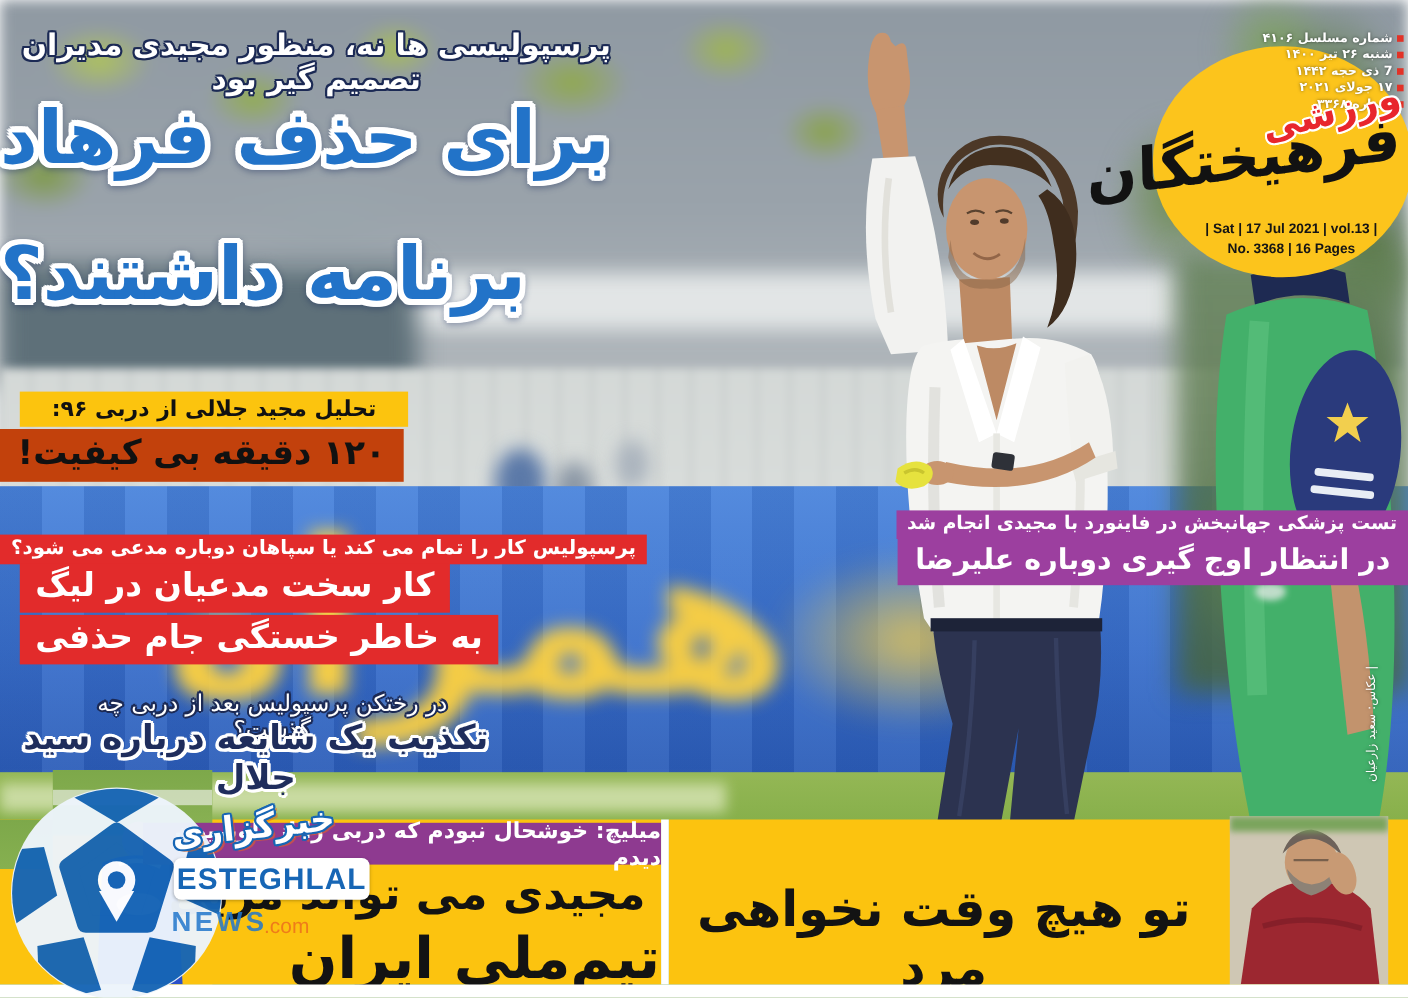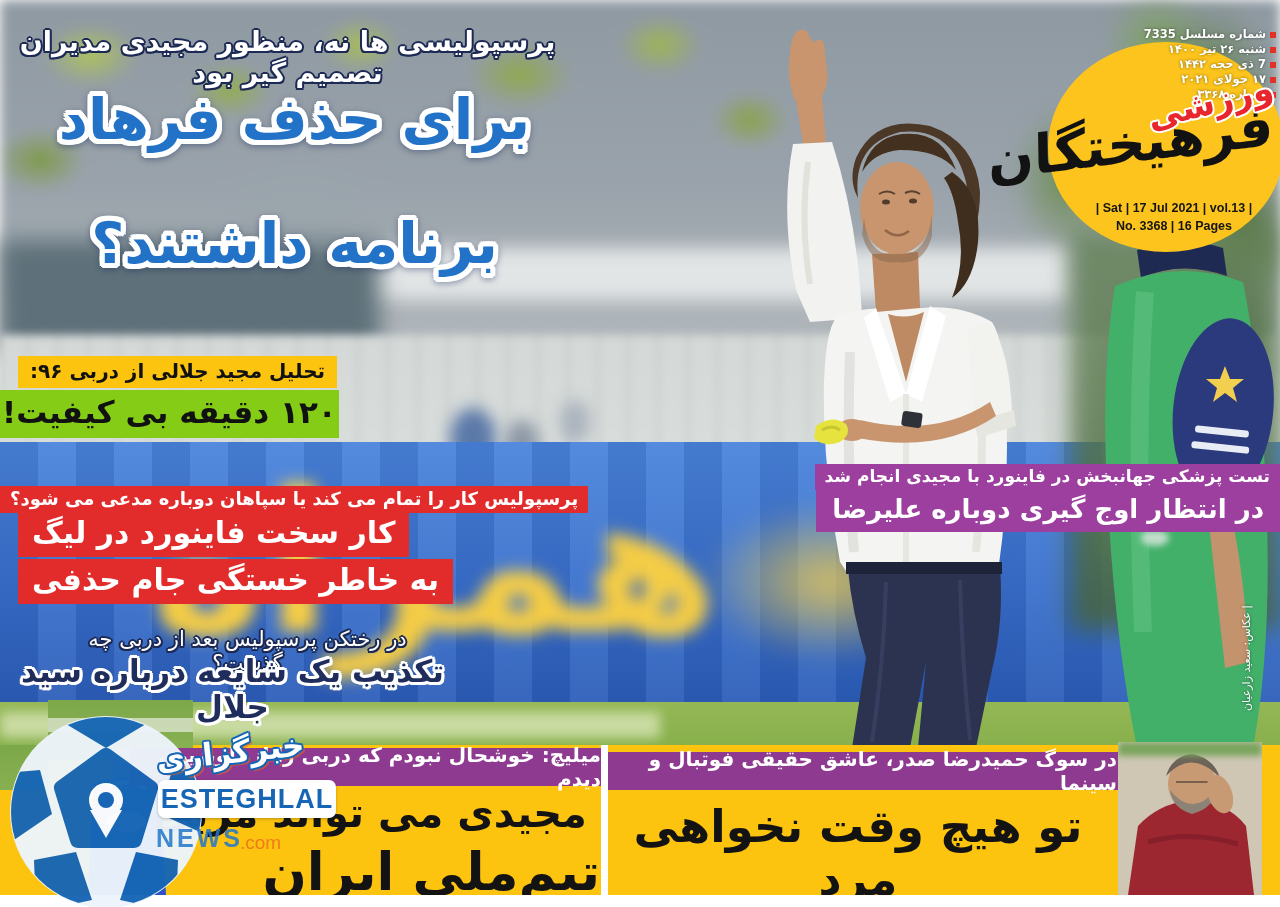--- a/index.html
+++ b/index.html
@@ -73,27 +73,27 @@
   .logo-sub{position:absolute;left:1146px;top:82px;font-size:34px;font-weight:bold;color:#e8262d;transform:rotate(-14deg);z-index:8;direction:rtl;}
   .logo-en{position:absolute;left:1072px;top:199px;width:204px;text-align:center;font-family:"Liberation Sans",sans-serif;
     font-size:12.5px;font-weight:bold;color:#151515;z-index:7;line-height:18px;}
   .datelines{position:absolute;right:4px;top:27px;z-index:7;}
   .dateline{display:block;direction:rtl;text-align:right;color:#fff;font-size:11.5px;font-weight:bold;height:15px;
     text-shadow:0 0 3px rgba(0,0,0,.55);}
   .dateline .sq{display:inline-block;width:6px;height:6px;background:#e23227;margin-left:4px;}
 
   
   .lead-kicker{position:absolute;left:15px;top:26px;width:545px;text-align:center;font-size:27px;font-weight:bold;color:#fff;direction:rtl;z-index:10;}
-  .lead-h{position:absolute;left:12px;width:565px;text-align:center;font-weight:bold;font-size:57px;color:#2273c8;
+  .lead-h{position:absolute;left:0;width:565px;text-align:left;font-weight:bold;font-size:67px;color:#2273c8;
     direction:rtl;z-index:10;letter-spacing:-2px;filter:drop-shadow(0 2px 3px rgba(20,40,90,.4));}
   .lead-h1{top:86px;}
   .lead-h2{top:210px;}
   .banner{position:absolute;direction:rtl;z-index:10;white-space:nowrap;}
-  .jalali-kicker{left:18px;top:356px;background:#fcc40e;color:#111;font-size:20px;font-weight:bold;padding:3px 12px 5px;}
-  .jalali-h{left:0;top:390px;background:#84cc16;color:#111;font-size:31px;font-weight:bold;padding:4px 2px 8px;}
+  .jalali-kicker{left:18px;top:356px;background:#fcc40e;color:#111;font-size:20px;font-weight:bold;padding:3px 29px 5px;}
+  .jalali-h{left:0;top:390px;background:#c2410c;color:#111;font-size:31px;font-weight:bold;padding:4px 16px 8px;}
   .league-kicker{left:0;top:486px;background:#e22b2b;color:#fff;font-size:18px;font-weight:bold;padding:2px 10px 4px;}
   .league-h1{left:18px;top:512px;background:#e22b2b;color:#fff;font-size:30px;font-weight:bold;padding:3px 14px 7px;}
   .league-h2{left:18px;top:559px;background:#e22b2b;color:#fff;font-size:30px;font-weight:bold;padding:3px 14px 7px;}
   .sj-kicker{position:absolute;left:55px;top:627px;width:385px;text-align:center;font-size:21px;font-weight:normal;color:#fff;direction:rtl;z-index:10;}
   .sj-h{position:absolute;left:10px;top:653px;width:445px;text-align:center;font-size:31px;font-weight:bold;color:#1f2d5c;direction:rtl;z-index:10;}
   .jb-kicker{right:0;left:auto;top:464px;background:#9c3f9f;color:#fff;font-size:17px;font-weight:bold;padding:2px 10px 4px;}
   .jb-h{right:0;left:auto;top:490px;background:#9c3f9f;color:#fff;font-size:26px;font-weight:bold;padding:4px 16px 8px;}
   .credit{position:absolute;left:1240px;top:706px;width:14px;height:130px;z-index:11;}
   .credit-inner{display:inline-block;white-space:nowrap;transform:rotate(-90deg);transform-origin:top left;
     color:#fff;font-size:11px;direction:rtl;text-shadow:0 0 3px rgba(0,0,0,.6);}
@@ -219,36 +219,36 @@
   </div>
 
   <div class="logo-circle"></div>
   <div class="logo-title">فرهیختگان</div>
   <div class="logo-sub olw2">ورزشی</div>
   <div class="logo-en">
     <div>| Sat | 17 Jul 2021 | vol.13 |</div>
     <div>No. 3368 | 16 Pages</div>
   </div>
   <div class="datelines">
-    <div class="dateline"><span class="sq"></span><span>شماره مسلسل 7335</span></div>
+    <div class="dateline"><span class="sq"></span><span>شماره مسلسل ۴۱۰۶</span></div>
     <div class="dateline"><span class="sq"></span><span>شنبه ۲۶ تیر ۱۴۰۰</span></div>
     <div class="dateline"><span class="sq"></span><span>7 ذی حجه ۱۴۴۲</span></div>
     <div class="dateline"><span class="sq"></span><span>۱۷ جولای ۲۰۲۱</span></div>
     <div class="dateline"><span class="sq"></span><span>شماره ۳۳۶۸</span></div>
   </div>
 
   <div class="lead-kicker oln2">پرسپولیسی ها نه، منظور مجیدی مدیران تصمیم گیر بود</div>
   <div class="lead-h lead-h1 olw5">برای حذف فرهاد</div>
   <div class="lead-h lead-h2 olw5">برنامه داشتند؟</div>
 
   <div class="banner jalali-kicker">تحلیل مجید جلالی از دربی ۹۶:</div>
   <div class="banner jalali-h">۱۲۰ دقیقه بی کیفیت!</div>
 
   <div class="banner league-kicker">پرسپولیس کار را تمام می کند یا سپاهان دوباره مدعی می شود؟</div>
-  <div class="banner league-h1">کار سخت فاینورد در لیگ</div>
+  <div class="banner league-h1">کار سخت مدعیان در لیگ</div>
   <div class="banner league-h2">به خاطر خستگی جام حذفی</div>
 
   <div class="sj-kicker oln2">در رختکن پرسپولیس بعد از دربی چه گذشت؟</div>
   <div class="sj-h olw3">تکذیب یک شایعه درباره سید جلال</div>
 
   <div class="banner jb-kicker">تست پزشکی جهانبخش در فاینورد با مجیدی انجام شد</div>
   <div class="banner jb-h">در انتظار اوج گیری دوباره علیرضا</div>
 
   <div class="credit">
     <span class="credit-inner">| عکاس: سعید زارعیان</span>
@@ -267,21 +267,20 @@
       <ellipse cx="78" cy="122" rx="20" ry="10" fill="#ffffff" opacity=".5"></ellipse>
     </svg>
   </div>
 
   <div class="bl-kicker">میلیچ: خوشحال نبودم که دربی را از تلویزیون دیدم</div>
   <div class="bl-h1">مجیدی می تواند مربی</div>
   <div class="bl-h2">تیم‌ملی ایران باشد</div>
 
   <div class="bs-div"></div>
 
-  <div class="br-kicker">در سوگ حمیدرضا صدر، عاشق حقیقی فوتبال و سینما</div>
   <div class="br-h">تو هیچ وقت نخواهی مرد</div>
 
   <div class="sadr">
     <div class="sadr-top"></div>
     <svg width="144" height="153" viewBox="0 0 144 153">
       <path d="M20 84 Q40 62 72 58 Q110 60 128 84 L136 153 L10 153 Z" fill="#9c2730"></path>
       <path d="M30 100 Q72 88 120 102" stroke="#7e1d26" stroke-width="5" fill="none" opacity=".7"></path>
       <ellipse cx="74" cy="42" rx="24" ry="27" fill="#c89a74"></ellipse>
       <path d="M48 34 Q74 6 102 36 Q96 16 74 12 Q54 14 48 34 Z" fill="#6d625a"></path>
       <path d="M52 48 Q74 76 98 48 Q96 66 74 72 Q54 66 52 48 Z" fill="#8d8276"></path>

